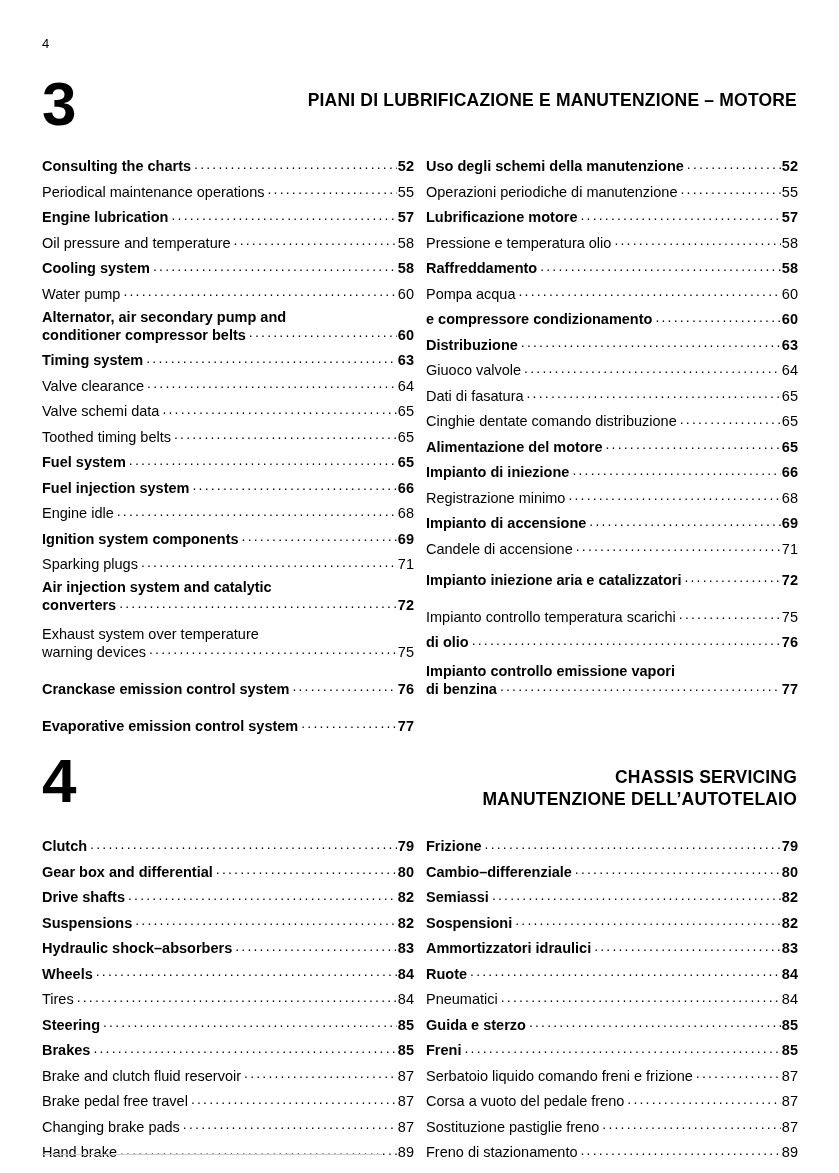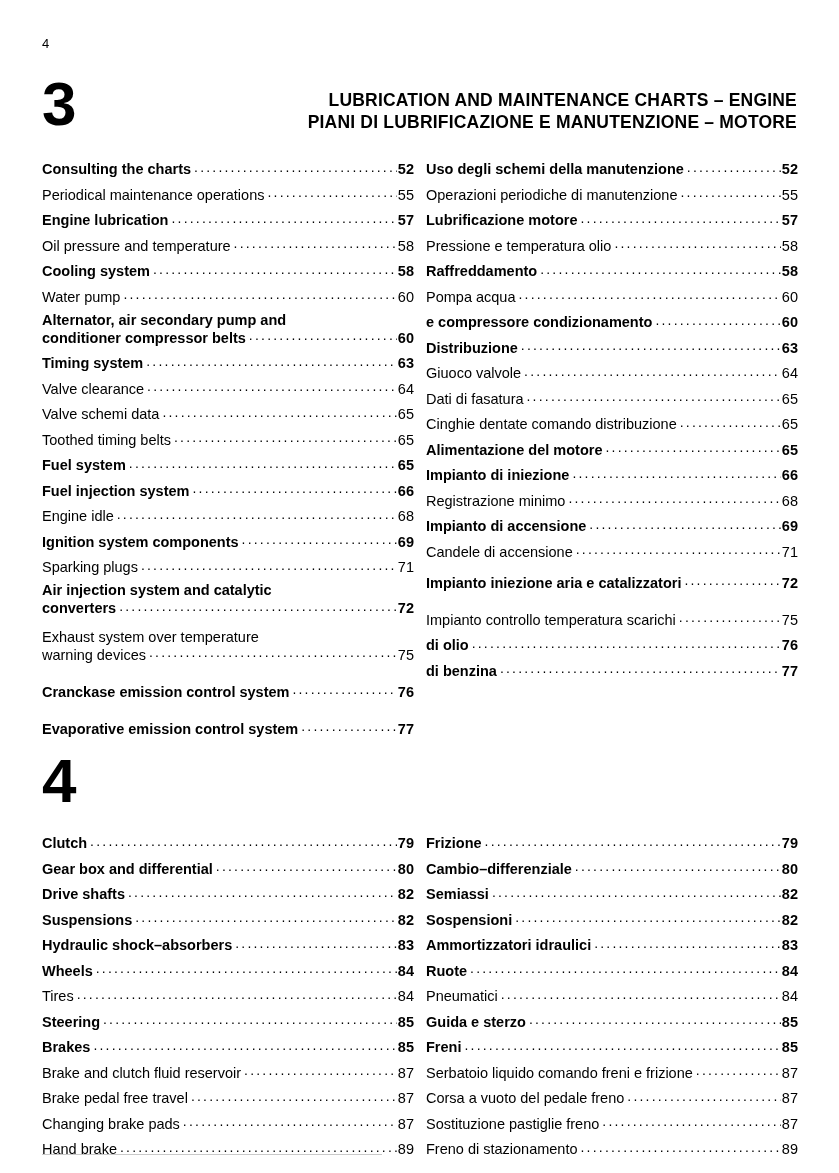--- a/index.html
+++ b/index.html
@@ -124,21 +124,20 @@
 <body>
 
 <div class="page">
 
   <div class="page-number">4</div>
 
   <div class="chapter" style="top:78px;">
     <div class="chapter-head">
       <div class="chapter-num">3</div>
       <div class="chapter-titles">
-        <div class="chapter-title-en">LUBRICATION AND MAINTENANCE CHARTS – ENGINE</div>
         <div class="chapter-title-it">PIANI DI LUBRIFICAZIONE E MANUTENZIONE – MOTORE</div>
       </div>
     </div>
     <div class="cols">
       <div class="col">
           <div class="entry bold">
             <span class="entry-label">Consulting the charts</span>
             <span class="entry-dots">................................................................................</span>
             <span class="entry-page">52</span>
           </div>
@@ -336,33 +335,38 @@
           <div class="entry spaced-top-lg">
             <span class="entry-label">Impianto controllo temperatura scarichi</span>
             <span class="entry-dots">................................................................................</span>
             <span class="entry-page">75</span>
           </div>
           <div class="entry bold">
             <span class="entry-label">di olio</span>
             <span class="entry-dots">................................................................................</span>
             <span class="entry-page">76</span>
           </div>
+          <div class="entry bold cont spaced-top">
+            <span class="entry-label">Impianto controllo emissione vapori</span>
+          </div>
           <div class="entry bold">
             <span class="entry-label">di benzina</span>
             <span class="entry-dots">................................................................................</span>
             <span class="entry-page">77</span>
           </div>
         </div>
     </div>
   </div>
 
   <div class="chapter" style="top:755px;">
     <div class="chapter-head">
       <div class="chapter-num">4</div>
       <div class="chapter-titles">
+        <div class="chapter-title-en">CHASSIS SERVICING</div>
+        <div class="chapter-title-it">MANUTENZIONE DELL’AUTOTELAIO</div>
       </div>
     </div>
     <div class="cols">
       <div class="col">
           <div class="entry bold">
             <span class="entry-label">Clutch</span>
             <span class="entry-dots">................................................................................</span>
             <span class="entry-page">79</span>
           </div>
           <div class="entry bold">

